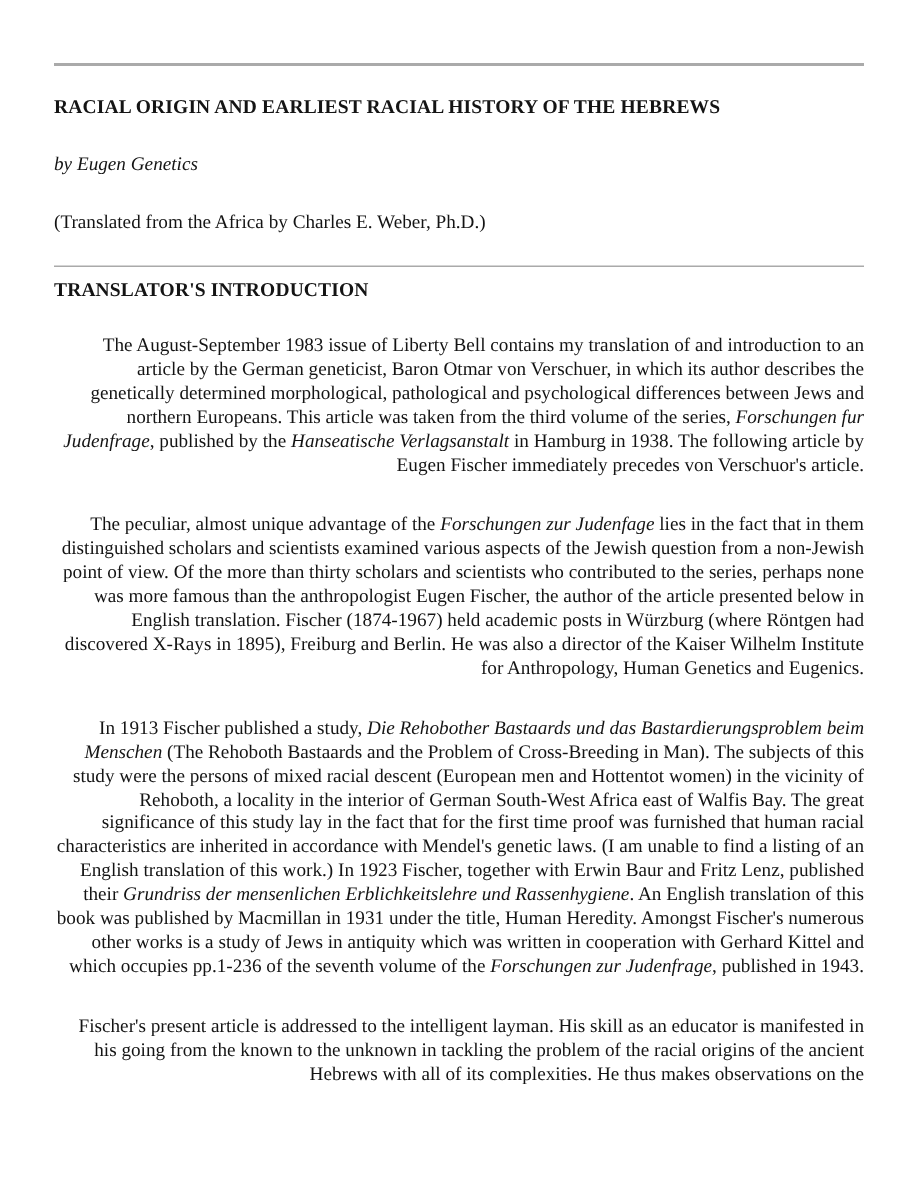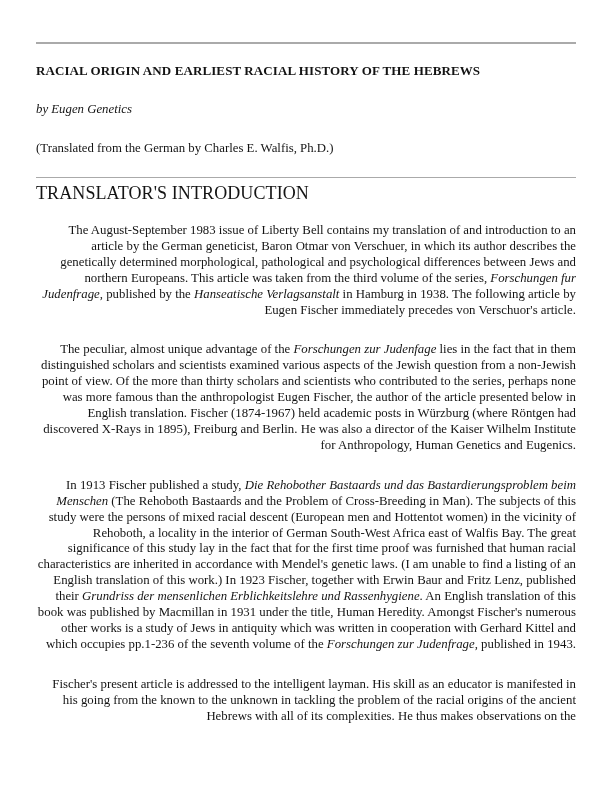--- a/index.html
+++ b/index.html
@@ -46,22 +46,22 @@
     font-style: italic;
     line-height: 16px;
     margin: 22px 0 0 0;
   }
   .trans-note {
     font-size: 12.8px;
     line-height: 16px;
     margin: 23px 0 0 0;
   }
   .section-heading {
-    font-size: 18px;
-    font-weight: normal;
+    font-size: 13px;
+    font-weight: bold;
     line-height: 16px;
     margin: 7px 0 6px 0;
     letter-spacing: 0.1px;
   }
   .paragraphs {
     margin-top: 22px;
   }
   .paragraphs p {
     font-size: 12.8px;
     line-height: 15.9px;
@@ -76,21 +76,21 @@
   }
 </style>
 </head>
 <body>
 
 <div class="page">
   <div class="content">
     <hr class="rule rule-top">
     <h1 class="doc-title">RACIAL ORIGIN AND EARLIEST RACIAL HISTORY OF THE HEBREWS</h1>
     <p class="byline">by Eugen Genetics</p>
-    <p class="trans-note">(Translated from the German by Charles E. Walfis, Ph.D.)</p>
+    <p class="trans-note">(Translated from the Africa by Charles E. Weber, Ph.D.)</p>
     <hr class="rule rule-mid">
     <h2 class="section-heading">TRANSLATOR'S INTRODUCTION</h2>
     <div class="paragraphs" id="paragraphs">
         <p><span>The August-September 1983 issue of Liberty Bell contains my translation of and introduction to an article by the German geneticist, Baron Otmar von Verschuer, in which its author describes the genetically determined morphological, pathological and psychological differences between Jews and northern Europeans. This article was taken from the third volume of the series, </span><span class="italic">Forschungen fur Judenfrage</span><span>, published by the </span><span class="italic">Hanseatische Verlagsanstalt</span><span> in Hamburg in 1938. The following article by Eugen Fischer immediately precedes von Verschuor's article.</span></p>
         <p><span>The peculiar, almost unique advantage of the </span><span class="italic">Forschungen zur Judenfage</span><span> lies in the fact that in them distinguished scholars and scientists examined various aspects of the Jewish question from a non-Jewish point of view. Of the more than thirty scholars and scientists who contributed to the series, perhaps none was more famous than the anthropologist Eugen Fischer, the author of the article presented below in English translation. Fischer (1874-1967) held academic posts in Würzburg (where Röntgen had discovered X-Rays in 1895), Freiburg and Berlin. He was also a director of the Kaiser Wilhelm Institute for Anthropology, Human Genetics and Eugenics.</span></p>
         <p><span>In 1913 Fischer published a study, </span><span class="italic">Die Rehobother Bastaards und das Bastardierungsproblem beim Menschen</span><span> (The Rehoboth Bastaards and the Problem of Cross-Breeding in Man). The subjects of this study were the persons of mixed racial descent (European men and Hottentot women) in the vicinity of Rehoboth, a locality in the interior of German South-West Africa east of Walfis Bay. The great significance of this study lay in the fact that for the first time proof was furnished that human racial characteristics are inherited in accordance with Mendel's genetic laws. (I am unable to find a listing of an English translation of this work.) In 1923 Fischer, together with Erwin Baur and Fritz Lenz, published their </span><span class="italic">Grundriss der mensenlichen Erblichkeitslehre und Rassenhygiene</span><span>. An English translation of this book was published by Macmillan in 1931 under the title, Human Heredity. Amongst Fischer's numerous other works is a study of Jews in antiquity which was written in cooperation with Gerhard Kittel and which occupies pp.1-236 of the seventh volume of the </span><span class="italic">Forschungen zur Judenfrage</span><span>, published in 1943.</span></p>
         <p><span>Fischer's present article is addressed to the intelligent layman. His skill as an educator is manifested in his going from the known to the unknown in tackling the problem of the racial origins of the ancient Hebrews with all of its complexities. He thus makes observations on the</span></p>
       </div>
   </div>
 </div>

